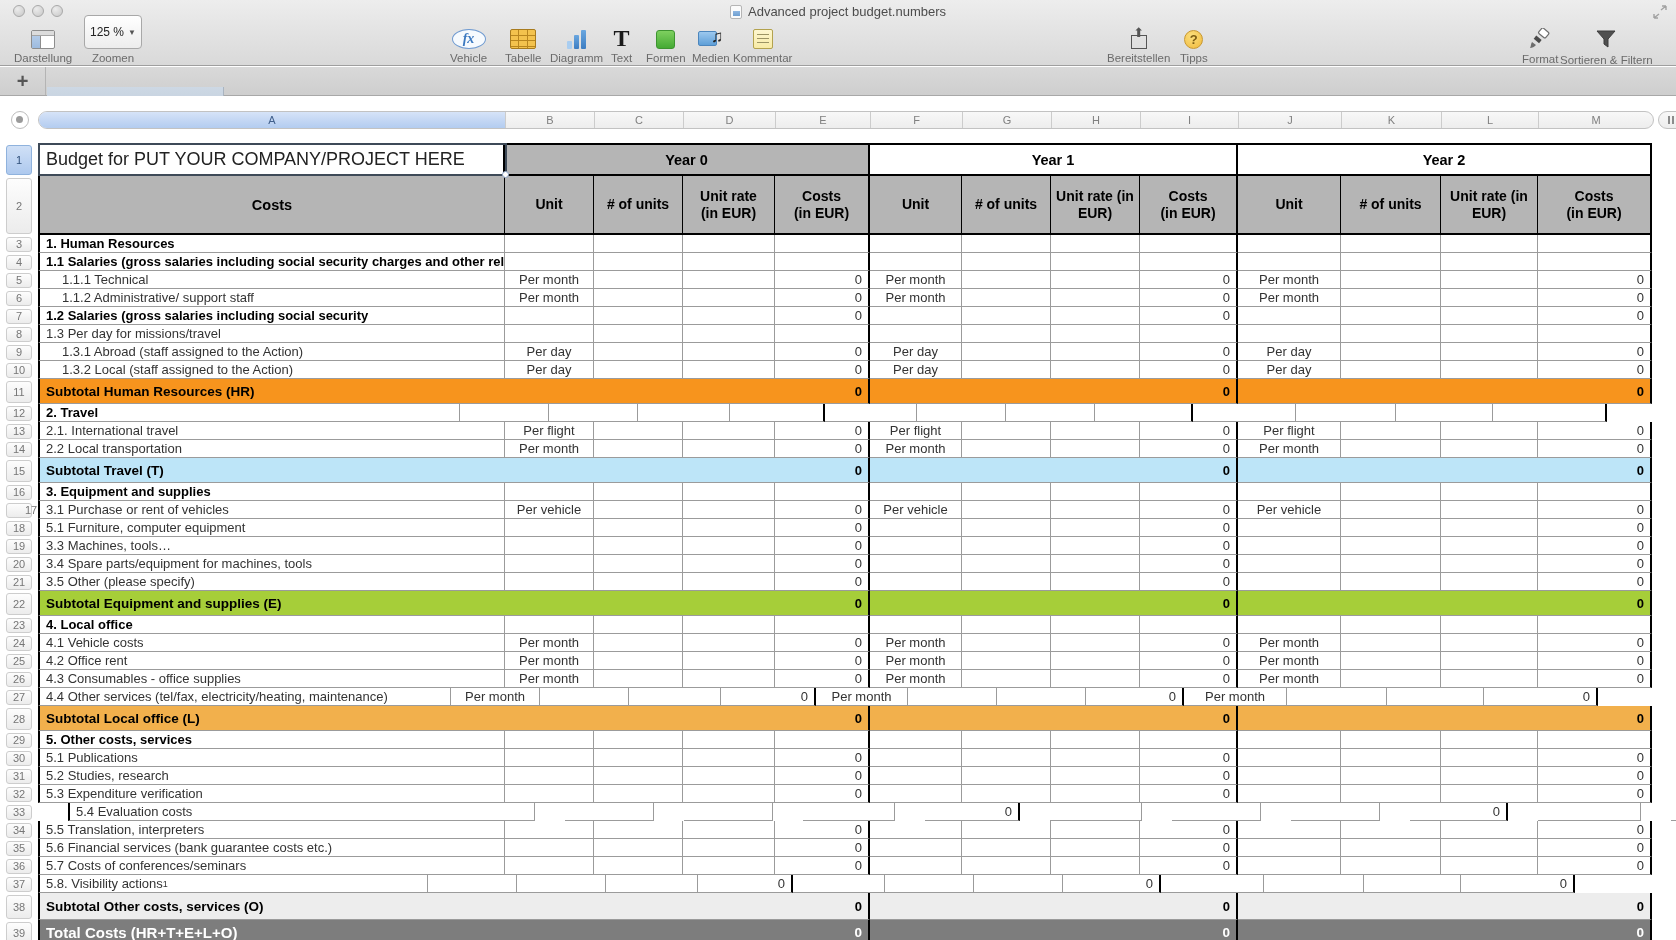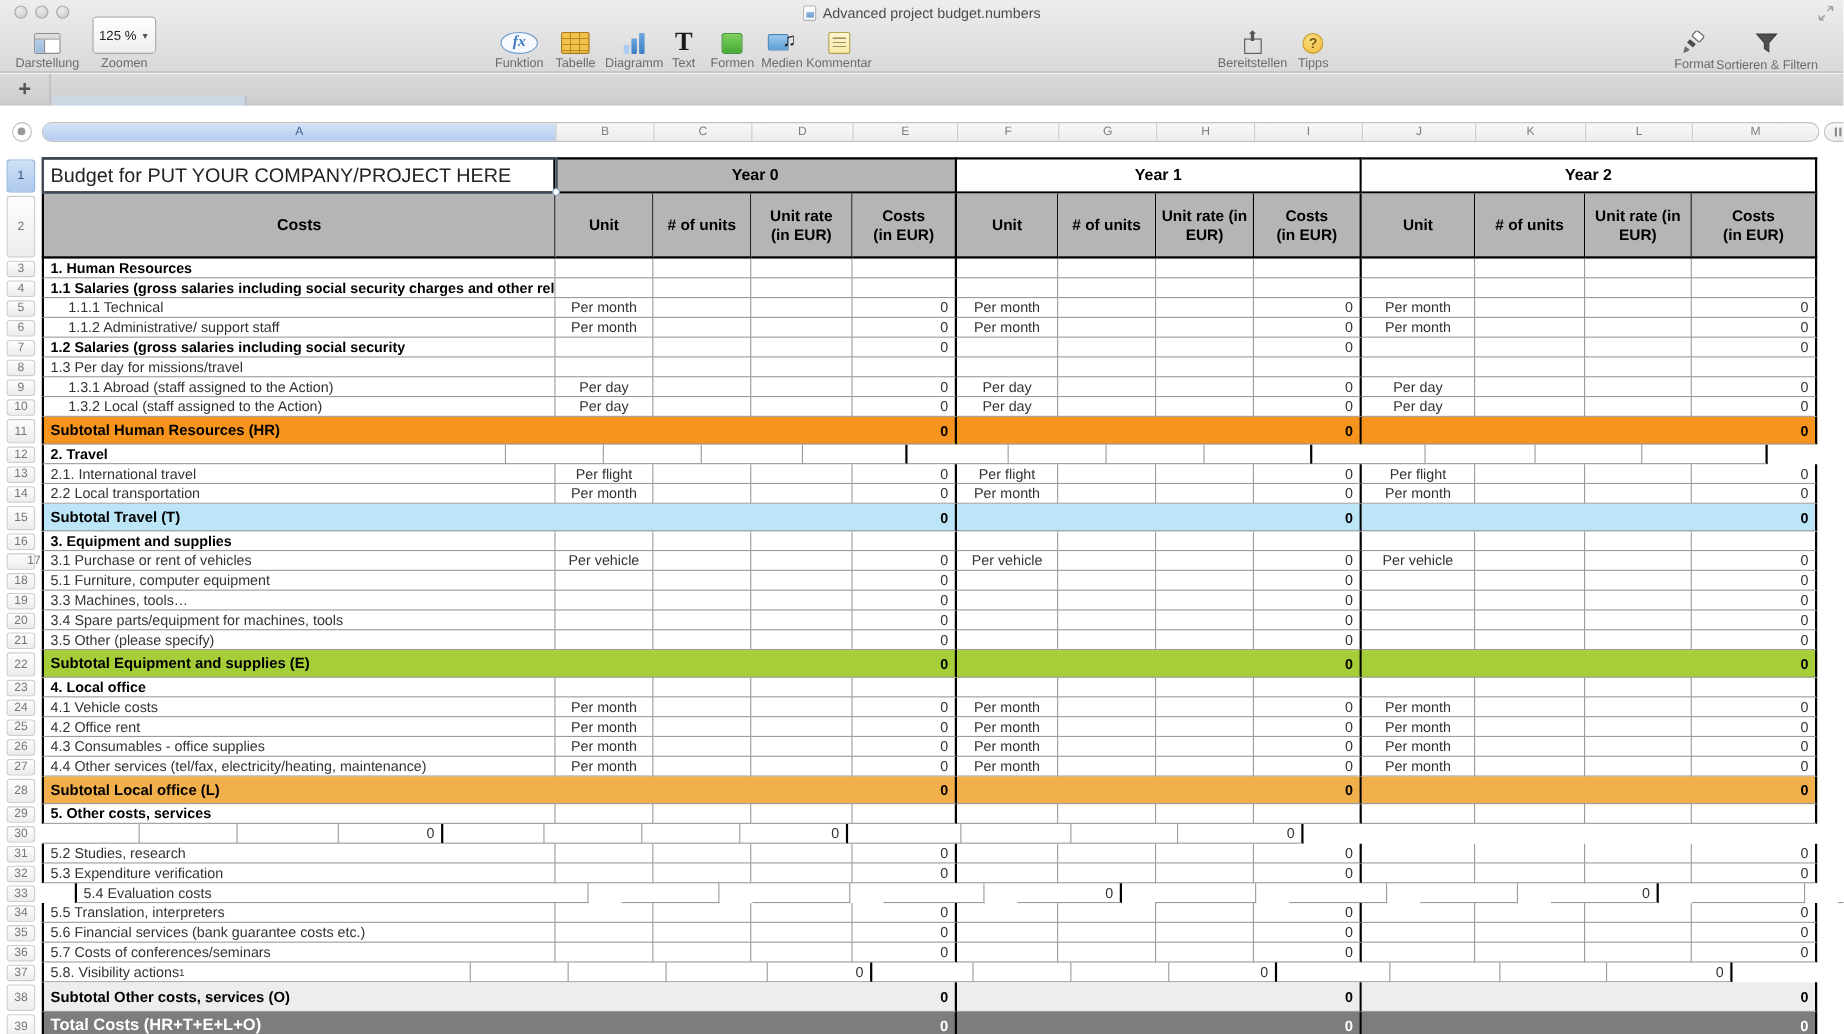--- a/index.html
+++ b/index.html
@@ -168,21 +168,21 @@
               <span class="car">▼</span>
           </span>
         </span>
         <span class="lbl">Zoomen</span>
       </div>
 
       <div class="tbtn" style="left:450px;">
         <span class="ic">
             <span class="ic-fx">fx</span>
           </span>
-        <span class="lbl">Funktion</span>
+        <span class="lbl">Vehicle</span>
       </div>
       <div class="tbtn" style="left:505px;">
         <span class="ic">
             <span class="ic-table"></span>
           </span>
         <span class="lbl">Tabelle</span>
       </div>
       <div class="tbtn" style="left:550px;">
         <span class="ic">
             <span class="ic-chart">
@@ -719,21 +719,21 @@
           <div class="cell c-right" style="width: 98px; border-bottom: 1px solid rgb(155, 155, 155); border-right: 2px solid rgb(0, 0, 0);">0</div>
           <div class="cell c-center" style="width: 103px; border-bottom: 1px solid rgb(155, 155, 155); border-right: 1px solid rgb(155, 155, 155);">Per month</div>
           <div class="cell " style="width: 100px; border-bottom: 1px solid rgb(155, 155, 155); border-right: 1px solid rgb(155, 155, 155);"></div>
           <div class="cell " style="width: 97px; border-bottom: 1px solid rgb(155, 155, 155); border-right: 1px solid rgb(155, 155, 155);"></div>
           <div class="cell c-right" style="width: 114px; border-bottom: 1px solid rgb(155, 155, 155); border-right: 2px solid rgb(0, 0, 0);">0</div>
         </div>
         <div class="grow" style="height: 18px;">
           <div class="gut">
             <div class="gutbox" style="height: 15px;">27</div>
           </div>
-          <div class="cell c-label" style="width: 467px; border-bottom: 1px solid rgb(155, 155, 155); border-right: 1px solid rgb(155, 155, 155); border-left: 2px solid rgb(0, 0, 0);">4.4 Other services (tel/fax, electricity/heating, maintenance)</div>
+          <div class="cell c-label" style="width: 413px; border-bottom: 1px solid rgb(155, 155, 155); border-right: 1px solid rgb(155, 155, 155); border-left: 2px solid rgb(0, 0, 0);">4.4 Other services (tel/fax, electricity/heating, maintenance)</div>
           <div class="cell c-center" style="width: 89px; border-bottom: 1px solid rgb(155, 155, 155); border-right: 1px solid rgb(155, 155, 155);">Per month</div>
           <div class="cell " style="width: 89px; border-bottom: 1px solid rgb(155, 155, 155); border-right: 1px solid rgb(155, 155, 155);"></div>
           <div class="cell " style="width: 92px; border-bottom: 1px solid rgb(155, 155, 155); border-right: 1px solid rgb(155, 155, 155);"></div>
           <div class="cell c-right" style="width: 95px; border-bottom: 1px solid rgb(155, 155, 155); border-right: 2px solid rgb(0, 0, 0);">0</div>
           <div class="cell c-center" style="width: 92px; border-bottom: 1px solid rgb(155, 155, 155); border-right: 1px solid rgb(155, 155, 155);">Per month</div>
           <div class="cell " style="width: 89px; border-bottom: 1px solid rgb(155, 155, 155); border-right: 1px solid rgb(155, 155, 155);"></div>
           <div class="cell " style="width: 89px; border-bottom: 1px solid rgb(155, 155, 155); border-right: 1px solid rgb(155, 155, 155);"></div>
           <div class="cell c-right" style="width: 98px; border-bottom: 1px solid rgb(155, 155, 155); border-right: 2px solid rgb(0, 0, 0);">0</div>
           <div class="cell c-center" style="width: 103px; border-bottom: 1px solid rgb(155, 155, 155); border-right: 1px solid rgb(155, 155, 155);">Per month</div>
           <div class="cell " style="width: 100px; border-bottom: 1px solid rgb(155, 155, 155); border-right: 1px solid rgb(155, 155, 155);"></div>
@@ -763,20 +763,21 @@
           <div class="cell c-right" style="width: 98px; border-bottom: 1px solid rgb(155, 155, 155); border-right: 2px solid rgb(0, 0, 0);"></div>
           <div class="cell c-center" style="width: 103px; border-bottom: 1px solid rgb(155, 155, 155); border-right: 1px solid rgb(155, 155, 155);"></div>
           <div class="cell " style="width: 100px; border-bottom: 1px solid rgb(155, 155, 155); border-right: 1px solid rgb(155, 155, 155);"></div>
           <div class="cell " style="width: 97px; border-bottom: 1px solid rgb(155, 155, 155); border-right: 1px solid rgb(155, 155, 155);"></div>
           <div class="cell c-right" style="width: 114px; border-bottom: 1px solid rgb(155, 155, 155); border-right: 2px solid rgb(0, 0, 0);"></div>
         </div>
         <div class="grow" style="height: 18px;">
           <div class="gut">
             <div class="gutbox" style="height: 15px;">30</div>
           </div>
+          <div class="cell c-label" style="width: 467px; border-bottom: 1px solid rgb(155, 155, 155); border-right: 1px solid rgb(155, 155, 155); border-left: 2px solid rgb(0, 0, 0);">5.1 Publications</div>
           <div class="cell c-center" style="width: 89px; border-bottom: 1px solid rgb(155, 155, 155); border-right: 1px solid rgb(155, 155, 155);"></div>
           <div class="cell " style="width: 89px; border-bottom: 1px solid rgb(155, 155, 155); border-right: 1px solid rgb(155, 155, 155);"></div>
           <div class="cell " style="width: 92px; border-bottom: 1px solid rgb(155, 155, 155); border-right: 1px solid rgb(155, 155, 155);"></div>
           <div class="cell c-right" style="width: 95px; border-bottom: 1px solid rgb(155, 155, 155); border-right: 2px solid rgb(0, 0, 0);">0</div>
           <div class="cell c-center" style="width: 92px; border-bottom: 1px solid rgb(155, 155, 155); border-right: 1px solid rgb(155, 155, 155);"></div>
           <div class="cell " style="width: 89px; border-bottom: 1px solid rgb(155, 155, 155); border-right: 1px solid rgb(155, 155, 155);"></div>
           <div class="cell " style="width: 89px; border-bottom: 1px solid rgb(155, 155, 155); border-right: 1px solid rgb(155, 155, 155);"></div>
           <div class="cell c-right" style="width: 98px; border-bottom: 1px solid rgb(155, 155, 155); border-right: 2px solid rgb(0, 0, 0);">0</div>
           <div class="cell c-center" style="width: 103px; border-bottom: 1px solid rgb(155, 155, 155); border-right: 1px solid rgb(155, 155, 155);"></div>
           <div class="cell " style="width: 100px; border-bottom: 1px solid rgb(155, 155, 155); border-right: 1px solid rgb(155, 155, 155);"></div>

